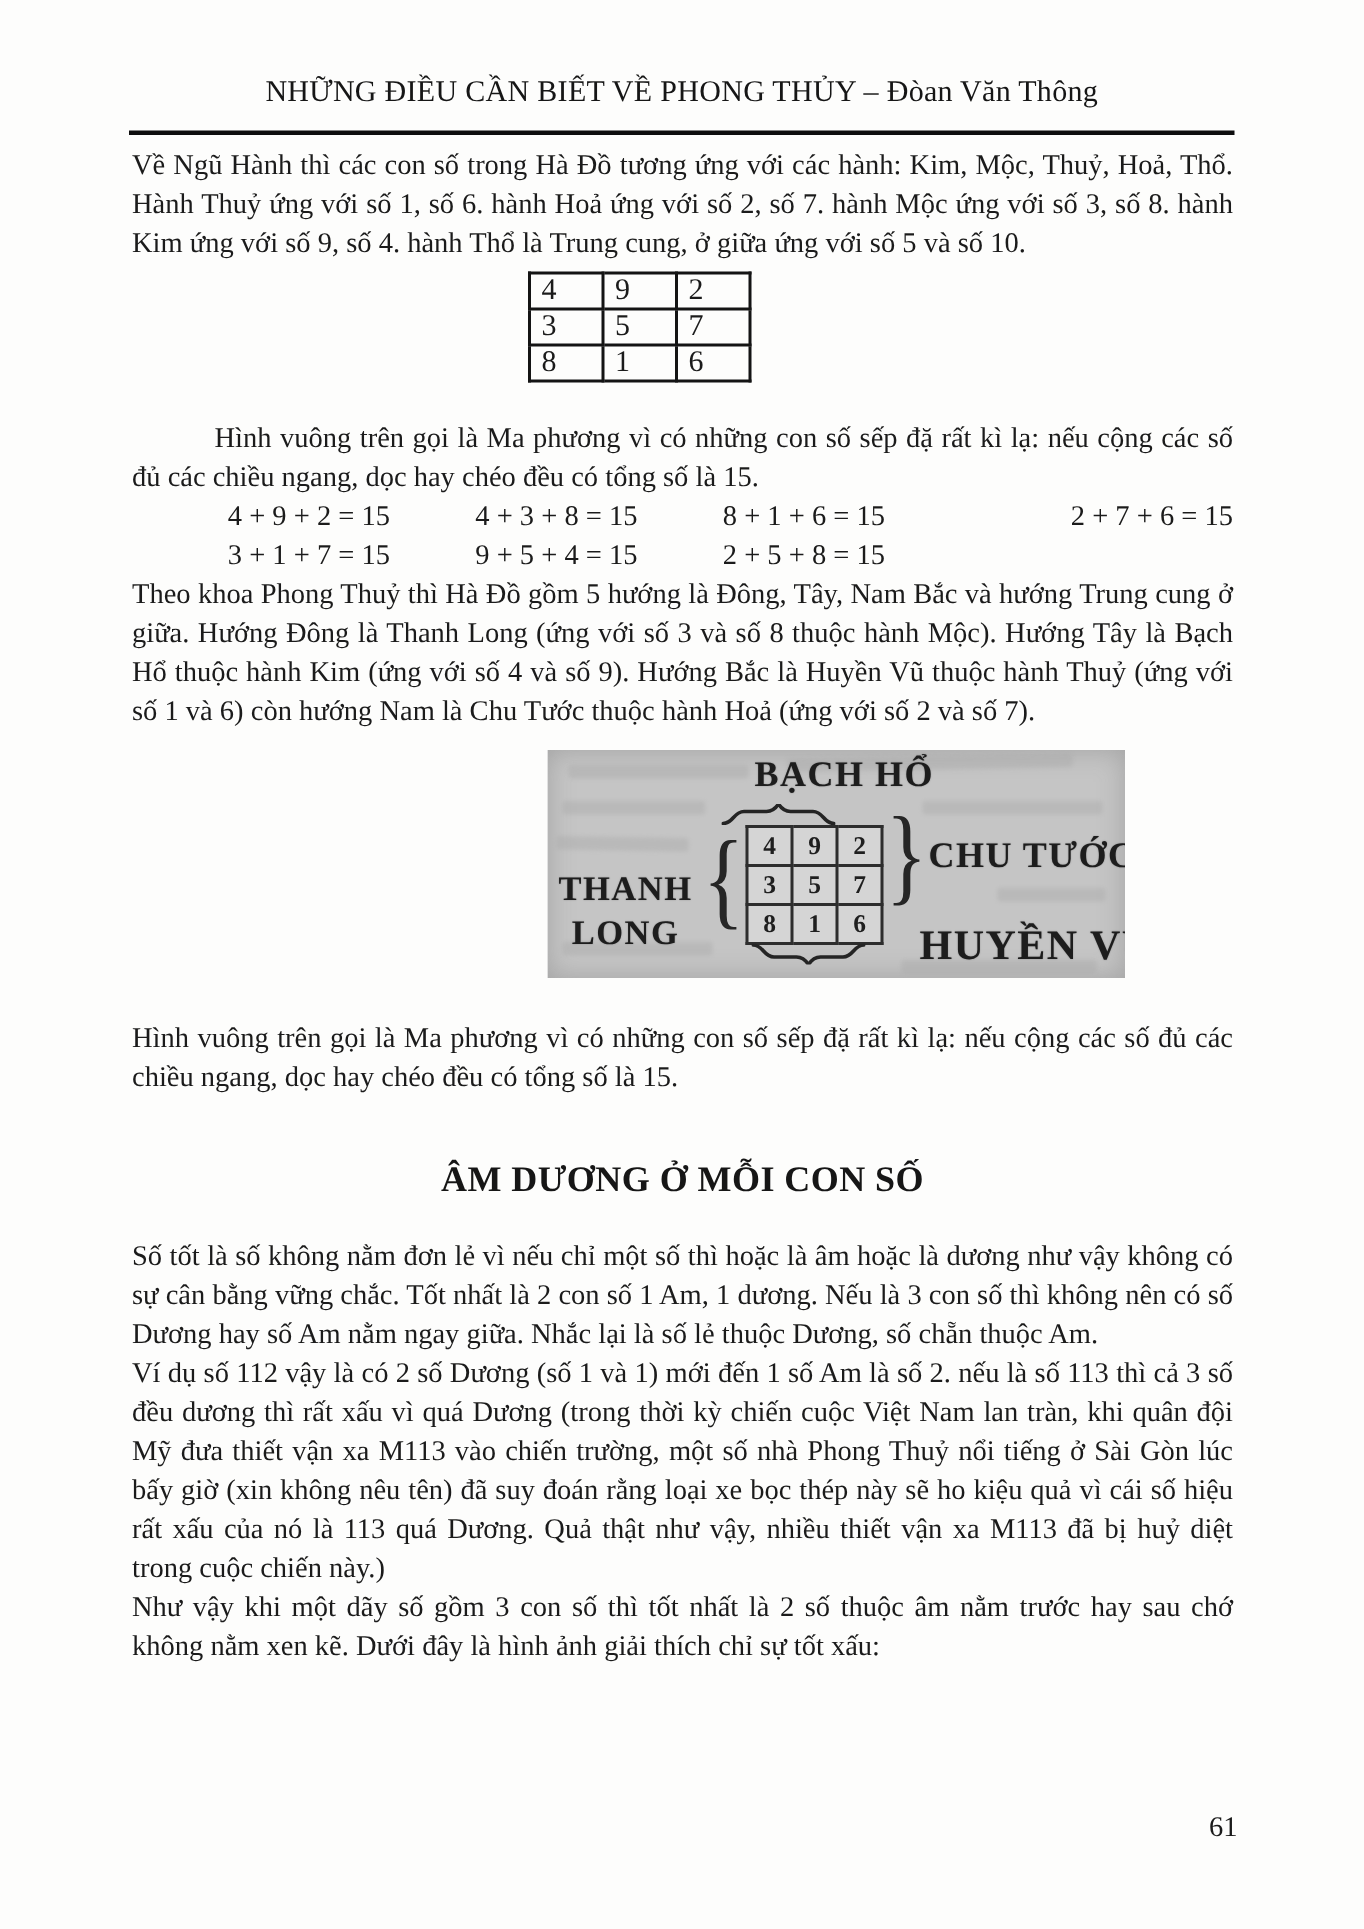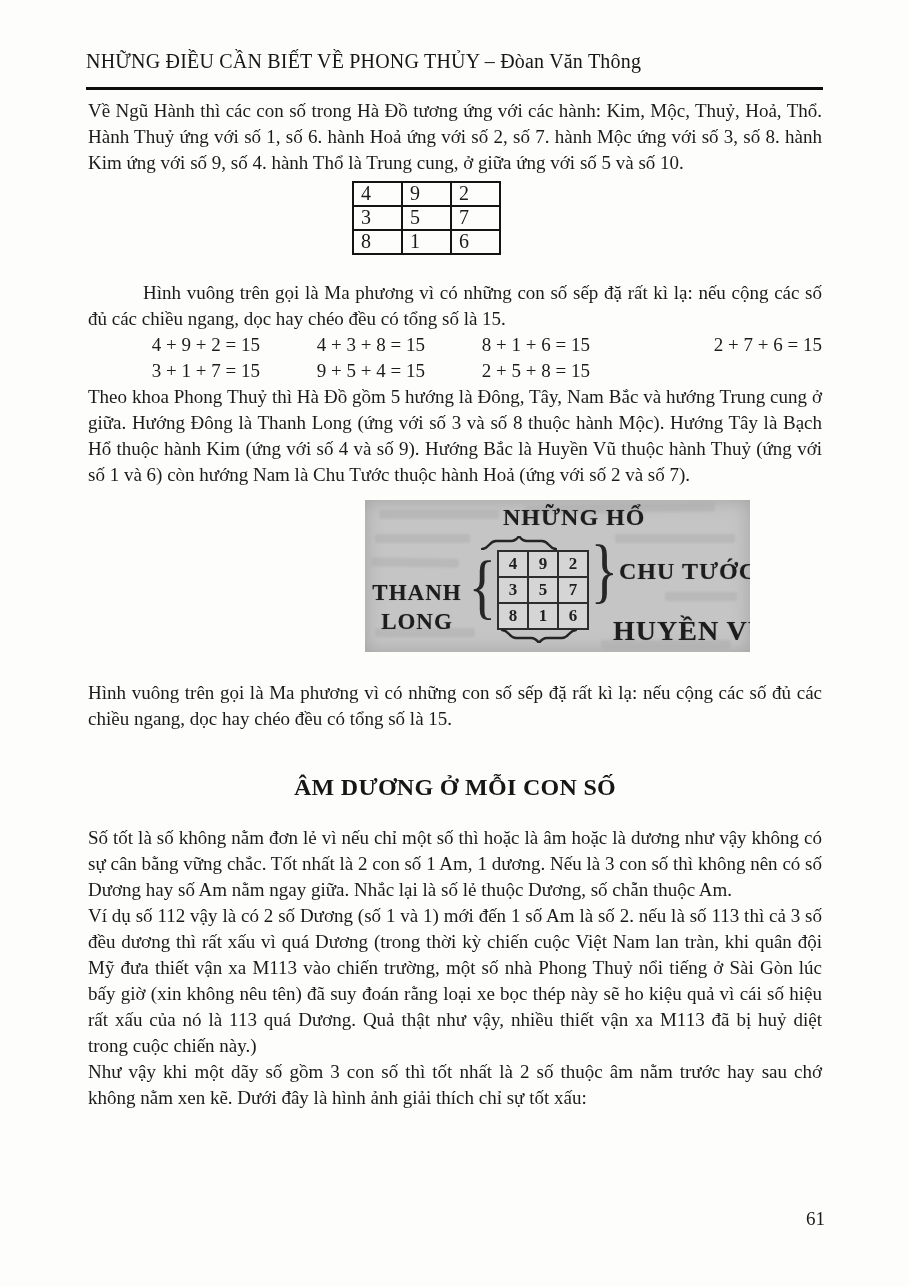--- a/index.html
+++ b/index.html
@@ -6,21 +6,21 @@
   .page{
     position:relative;
     width:909px;height:1286px;
     background:#fdfdfc;
     font-family:"Liberation Serif","DejaVu Serif",serif;
     color:#1b1b1b;
     overflow:hidden;
   }
   .header-title{
     position:absolute;top:50px;left:86px;width:737px;
-    font-size:20px;letter-spacing:.2px;
+    text-align:center;font-size:20px;letter-spacing:.2px;
     white-space:nowrap;color:#161616;
   }
   .header-rule{
     position:absolute;top:87px;left:86px;width:737px;height:3px;
     background:#0e0e0e;
   }
   .content{
     position:absolute;top:98px;left:88px;width:734px;
     font-size:19px;line-height:26px;text-align:justify;
   }
@@ -127,21 +127,21 @@
 
       <div class="bleed" style="left:14px;top:10px;width:120px;"></div>
       <div class="bleed" style="left:160px;top:4px;width:190px;transform:rotate(-1deg);"></div>
       <div class="bleed" style="left:10px;top:34px;width:95px;"></div>
       <div class="bleed" style="left:250px;top:34px;width:120px;"></div>
       <div class="bleed" style="left:6px;top:58px;width:88px;transform:rotate(1deg);"></div>
       <div class="bleed" style="left:300px;top:92px;width:72px;"></div>
       <div class="bleed" style="left:10px;top:128px;width:100px;"></div>
       <div class="bleed" style="left:236px;top:140px;width:130px;"></div>
 
-      <div class="fig-label" style="left:138px;top:4px;font-size:24px;">NHỮNG HỔ</div>
+      <div class="fig-label" style="left:138px;top:4px;font-size:24px;">BẠCH HỔ</div>
 
       <svg class="brace-h" style="left:116px;top:36px;" width="76" height="14" viewBox="0 0 76 14">
         <path d="M1,13 C8,13 8,5 15,5 L30,5 C34,5 36,3 38,0 C40,3 42,5 46,5 L61,5 C68,5 68,13 75,13" fill="none" stroke="#242424" stroke-width="2.4" stroke-linecap="round"></path>
       </svg>
 
       <table class="fig-grid">
         <tbody>
           <tr>
             <td>4</td>
             <td>9</td>

